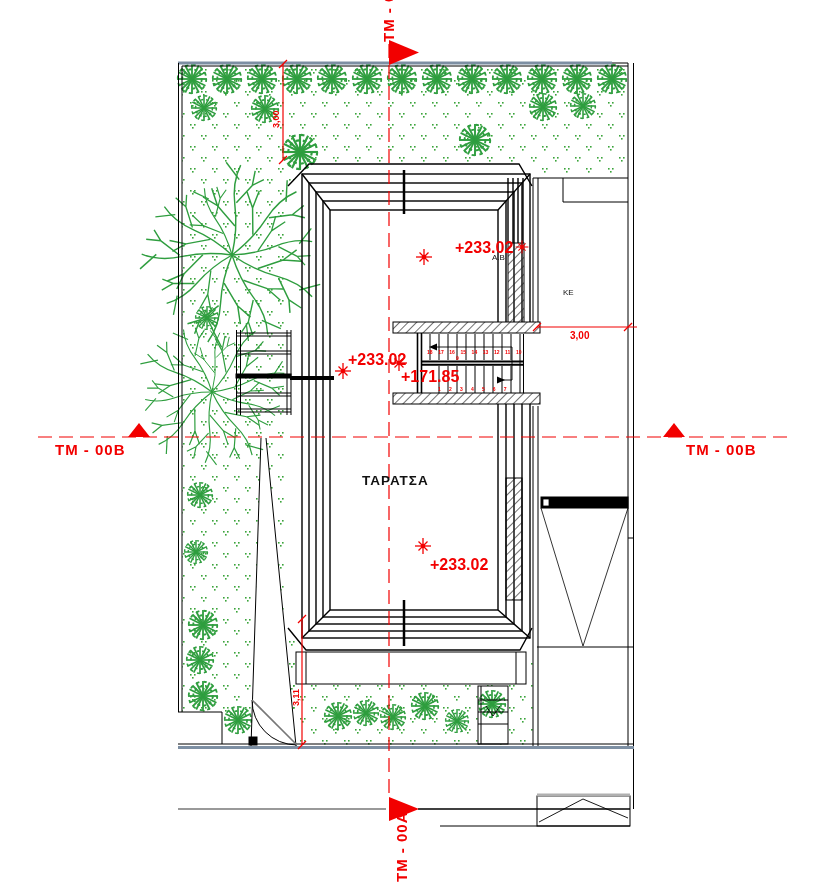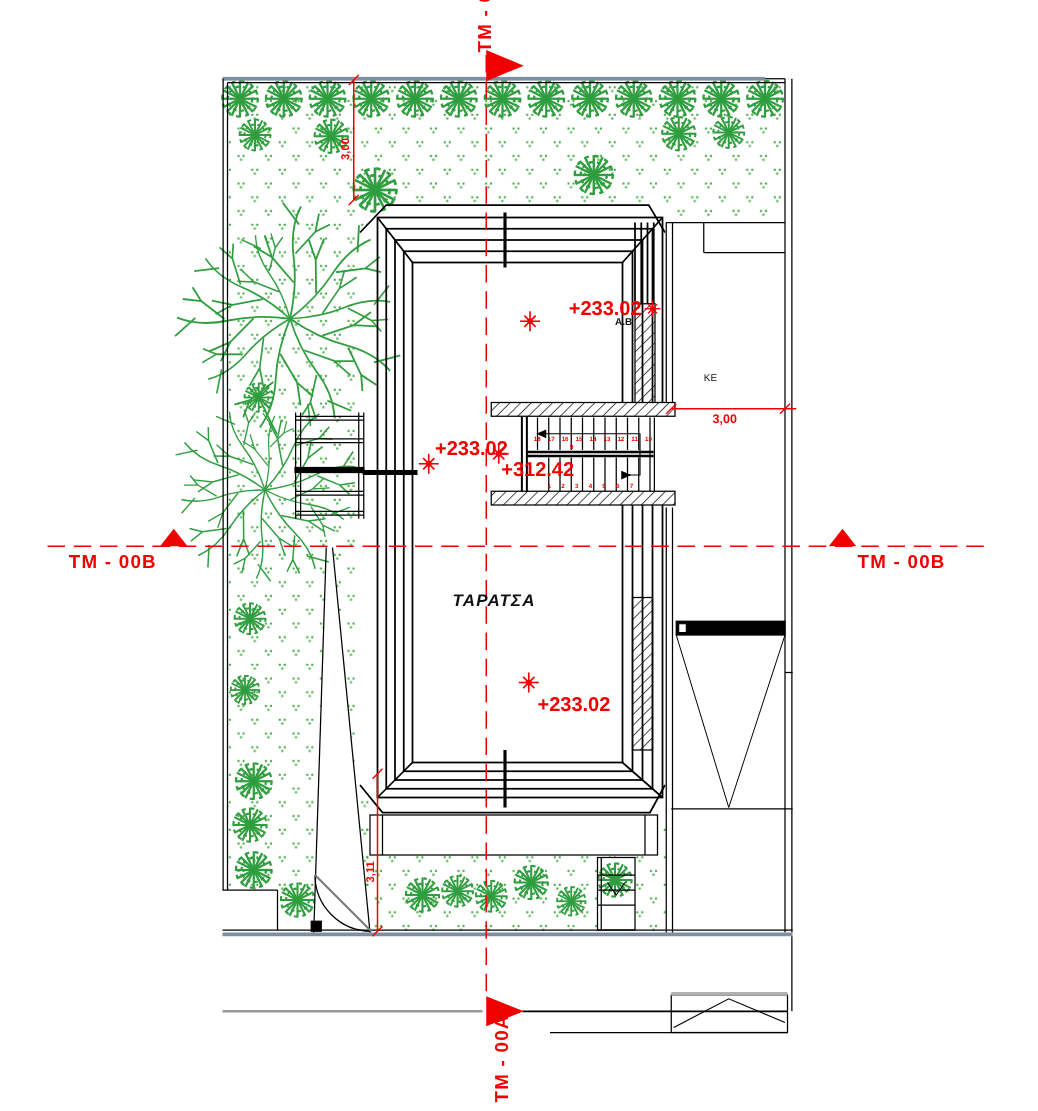--- a/index.html
+++ b/index.html
@@ -6,21 +6,21 @@
   #stage{position:relative;width:830px;height:889px;overflow:hidden;background:#fff;
          font-family:"Liberation Sans",sans-serif;}
   #cad{position:absolute;left:0;top:0;}
   .t{position:absolute;white-space:nowrap;line-height:1;}
   .red{color:#f20000;font-weight:bold;}
   .rot{transform:rotate(-90deg);transform-origin:top left;}
   .axislbl{font-size:15px;letter-spacing:1px;}
   .lvl{font-size:16px;}
   .dim{font-size:10px;}
   .dimrot{font-size:9px;}
-  .roof{font-size:13.5px;font-weight:bold;letter-spacing:1px;color:#111;font-style:italic;}
+  .roof{font-size:13.5px;font-weight:bold;letter-spacing:1px;color:#111;}
   .small{font-size:8px;color:#111;}
   .stnum{font-size:5px;font-weight:bold;color:#f20000;}
   .u{word-spacing:4.2px;}
   .l{word-spacing:6.8px;}
 </style>
 </head>
 <body>
 
 <div id="stage">
 
@@ -310,26 +310,26 @@
         <line x1="298" y1="749" x2="306" y2="741"></line>
   </g>
 </svg>
 
 <div class="t red axislbl rot" style="left:381px;top:42px;width:72px;">TM - 00A</div>
 <div class="t red axislbl rot" style="left:394px;top:882px;width:72px;">TM - 00A</div>
 <div class="t red axislbl" style="left:55px;top:442px;">TM - 00B</div>
 <div class="t red axislbl" style="left:686px;top:442px;">TM - 00B</div>
 
 <div class="t roof" style="left:362px;top:474px;">ΤΑΡΑΤΣΑ</div>
-<div class="t small" style="left:563px;top:299px;">KE</div>
-<div class="t small" style="left:492px;top:254px;font-weight:bold;">A.B</div>
+<div class="t small" style="left:563px;top:289px;">KE</div>
+<div class="t small" style="left:492px;top:254px;font-weight:normal;">A.B</div>
 
 <div class="t red lvl" style="left:455px;top:240px;">+233.02</div>
 <div class="t red lvl" style="left:348px;top:352px;">+233.02</div>
-<div class="t red lvl" style="left:401px;top:369px;">+312.42</div>
+<div class="t red lvl" style="left:401px;top:369px;">+171.85</div>
 <div class="t red lvl" style="left:430px;top:557px;">+233.02</div>
 
 <div class="t red dim" style="left:570px;top:331px;">3,00</div>
 <div class="t red dimrot rot" style="left:272px;top:128px;width:40px;">3,00</div>
 <div class="t red dimrot rot" style="left:292px;top:706px;width:44px;">3,11</div>
 
 <div class="t stnum u" style="left:427px;top:350px;">18 17 16 15 14 13 12 11 10</div>
 <div class="t stnum" style="left:456px;top:356px;">9</div>
 <div class="t stnum l" style="left:438px;top:387px;">1 2 3 4 5 6 7</div>
 

